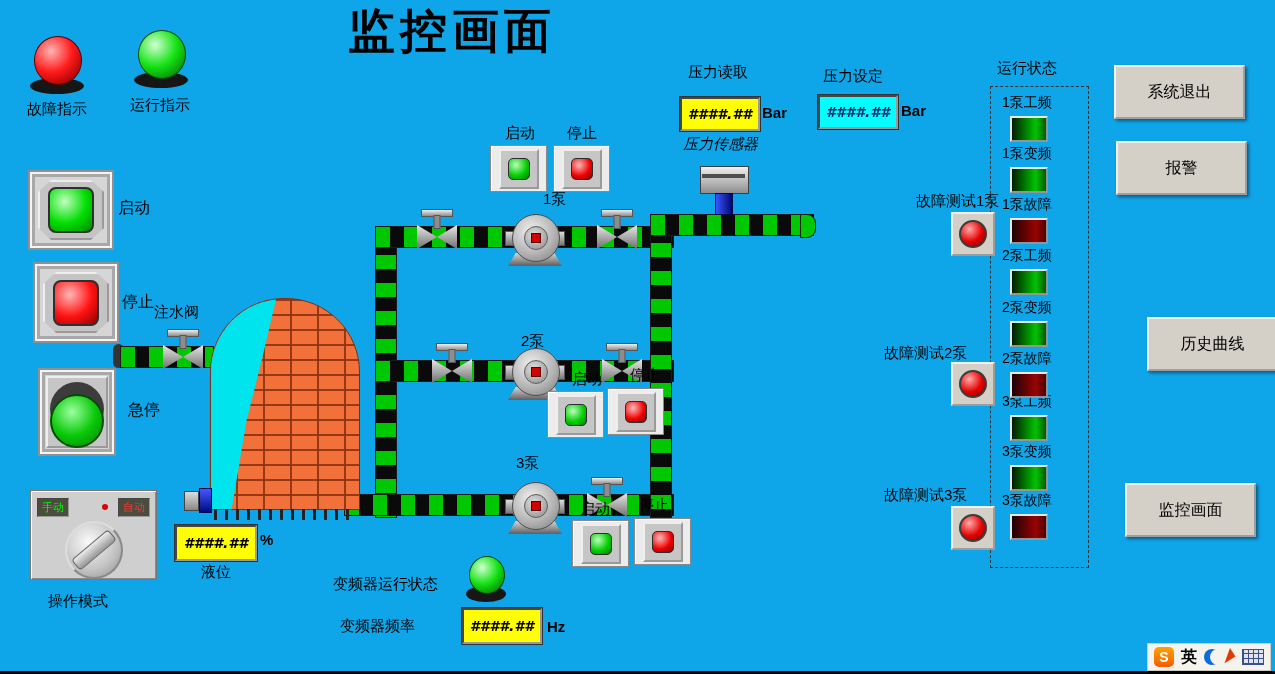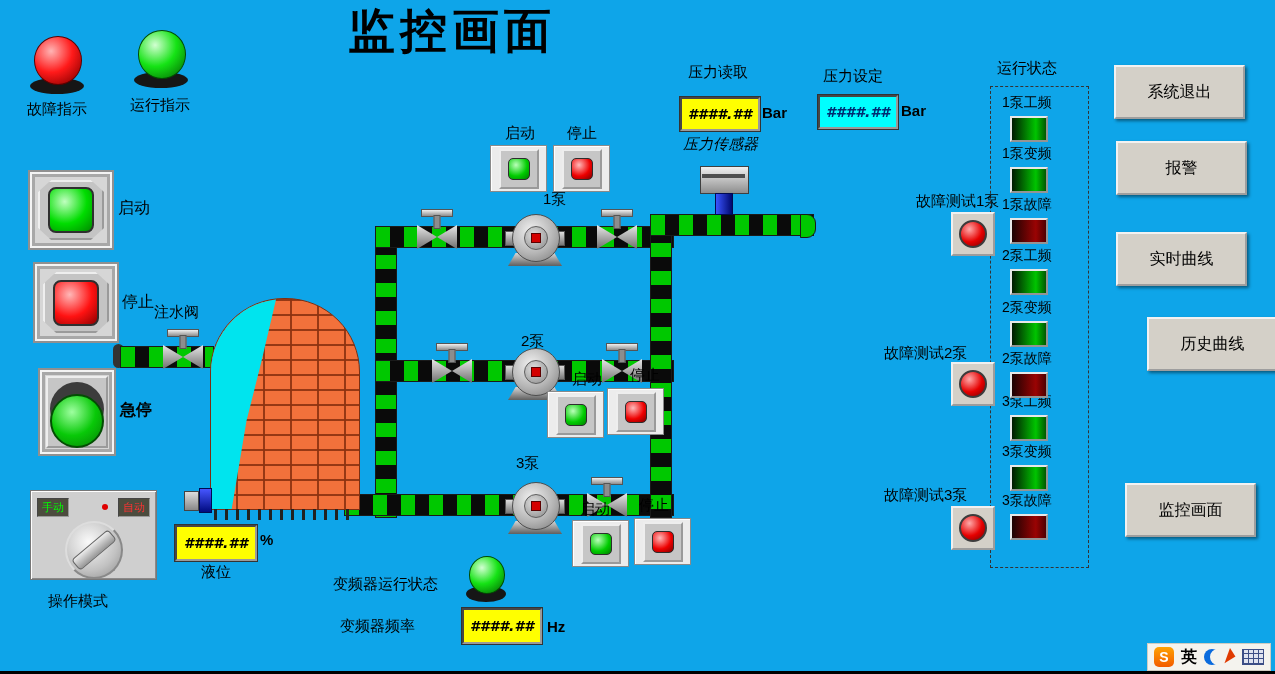--- a/index.html
+++ b/index.html
@@ -172,21 +172,21 @@
     </div>
   </div>
   <div class="lbl s16" style="left:122px;top:292px;">停止</div>
 
   <div class="push-frame" style="left:38px;top:368px;width:74px;height:84px;">
     <div class="estop-body">
       <div class="estop-ring"></div>
       <div class="estop-cap"></div>
     </div>
   </div>
-  <div class="lbl s16" style="left:120px;top:400px;font-weight:bold;">急停</div>
+  <div class="lbl s16" style="left:128px;top:400px;">急停</div>
 
   <div class="mode-panel">
     <div class="mode-badge manual">手动</div>
     <div class="mode-badge auto">自动</div>
     <div class="mode-dot"></div>
     <div class="mode-knob">
       <div class="mode-lever"></div>
     </div>
   </div>
   <div class="lbl s15" style="left:48px;top:592px;">操作模式</div>
@@ -364,21 +364,20 @@
   <div class="ftbtn" style="left:951px;top:362px;">
       <div class="cap"></div>
     </div>
   <div class="lbl s15" style="left:884px;top:486px;">故障测试3泵</div>
   <div class="ftbtn" style="left:951px;top:506px;">
       <div class="cap"></div>
     </div>
 
   <div class="navbtn" style="left:1114px;top:57px;margin-top:8px;">系统退出</div>
   <div class="navbtn" style="left:1116px;top:141px;">报警</div>
-  <div class="navbtn" style="left:1116px;top:232px;">实时曲线</div>
   <div class="navbtn" style="left:1147px;top:317px;">历史曲线</div>
   <div class="navbtn" style="left:1125px;top:483px;">监控画面</div>
 
   <div class="lbl s15" style="left:333px;top:575px;">变频器运行状态</div>
   <div class="lamp small green" style="left:466px;top:556px;">
     <div class="base"></div>
     <div class="dome"></div>
   </div>
   <div class="lbl s15" style="left:340px;top:617px;">变频器频率</div>
   <div class="valbox yellow" style="left:462px;top:608px;width:76px;height:32px;">####.##</div>

